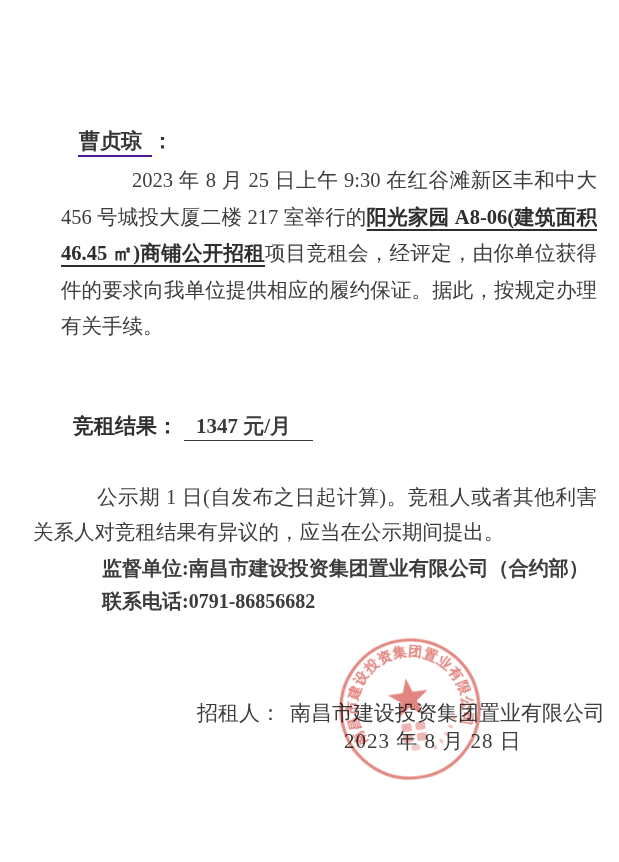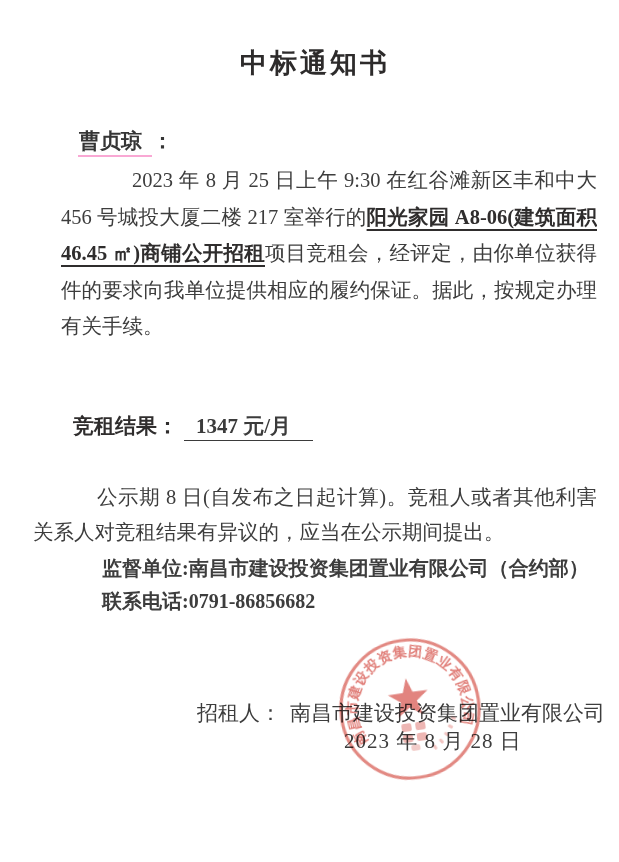--- a/index.html
+++ b/index.html
@@ -21,21 +21,21 @@
     text-align:center;
     font-size:27px;font-weight:bold;letter-spacing:3px;
     color:#2d2b2b;
   }
   
   #addressee{
     position:absolute;top:127px;left:78px;
     font-size:21px;font-weight:bold;color:#353535;
   }
   #addressee .name{
-    border-bottom:2px solid #f9a8d4;
+    border-bottom:2px solid #4c1d95;
     padding:0 10px 2px 1px;
   }
   
   .para{
     position:absolute;left:33px;width:564px;
     font-size:20.5px;color:#3d3d3d;
   }
   #para1{top:162px;}
   #para1 .jline{line-height:36.5px;height:36.5px;margin-left:28px;}
   #para1 .indent{padding-left:71px;}
@@ -86,40 +86,39 @@
     mix-blend-mode:multiply;
     opacity:.85;
     filter:blur(.3px);
   }
 </style>
 </head>
 <body>
 
 <div id="page">
 
-  <div id="title">中标通知书</div>
 
   <div id="addressee">
     <span class="name">曹贞琼</span><span>：</span>
   </div>
 
   <div id="para1" class="para">
       <div class="jline indent"><span class="seg">2023 年 8 月 25 日上午 9:30 在红谷滩新区丰和中大道</span></div>
       <div class="jline"><span class="seg">456 号城投大厦二楼 217 室举行的</span><span class="seg b u">阳光家园 A8-06(建筑面积</span></div>
       <div class="jline"><span class="seg b u">46.45 ㎡)商铺公开招租</span><span class="seg">项目竞租会，经评定，由你单位获得</span></div>
       <div class="jline"><span class="seg">件的要求向我单位提供相应的履约保证。据此，按规定办理</span></div>
       <div class="jline last"><span class="seg">有关手续。</span></div>
     </div>
 
   <div id="result">
     <span class="label">竞租结果：</span><span class="value">1347 元/月</span>
   </div>
 
   <div id="para2" class="para">
-      <div class="jline indent"><span class="seg">公示期 8 日(自发布之日起计算)。竞租人或者其他利害</span></div>
+      <div class="jline indent"><span class="seg">公示期 1 日(自发布之日起计算)。竞租人或者其他利害</span></div>
       <div class="jline last"><span class="seg">关系人对竞租结果有异议的，应当在公示期间提出。</span></div>
     </div>
 
   <div id="contact">
     <div>监督单位:南昌市建设投资集团置业有限公司（合约部）</div>
     <div>联系电话:0791-86856682</div>
   </div>
 
   <div id="lessor">
     <span>招租人：</span><span class="name">南昌市建设投资集团置业有限公司</span>

